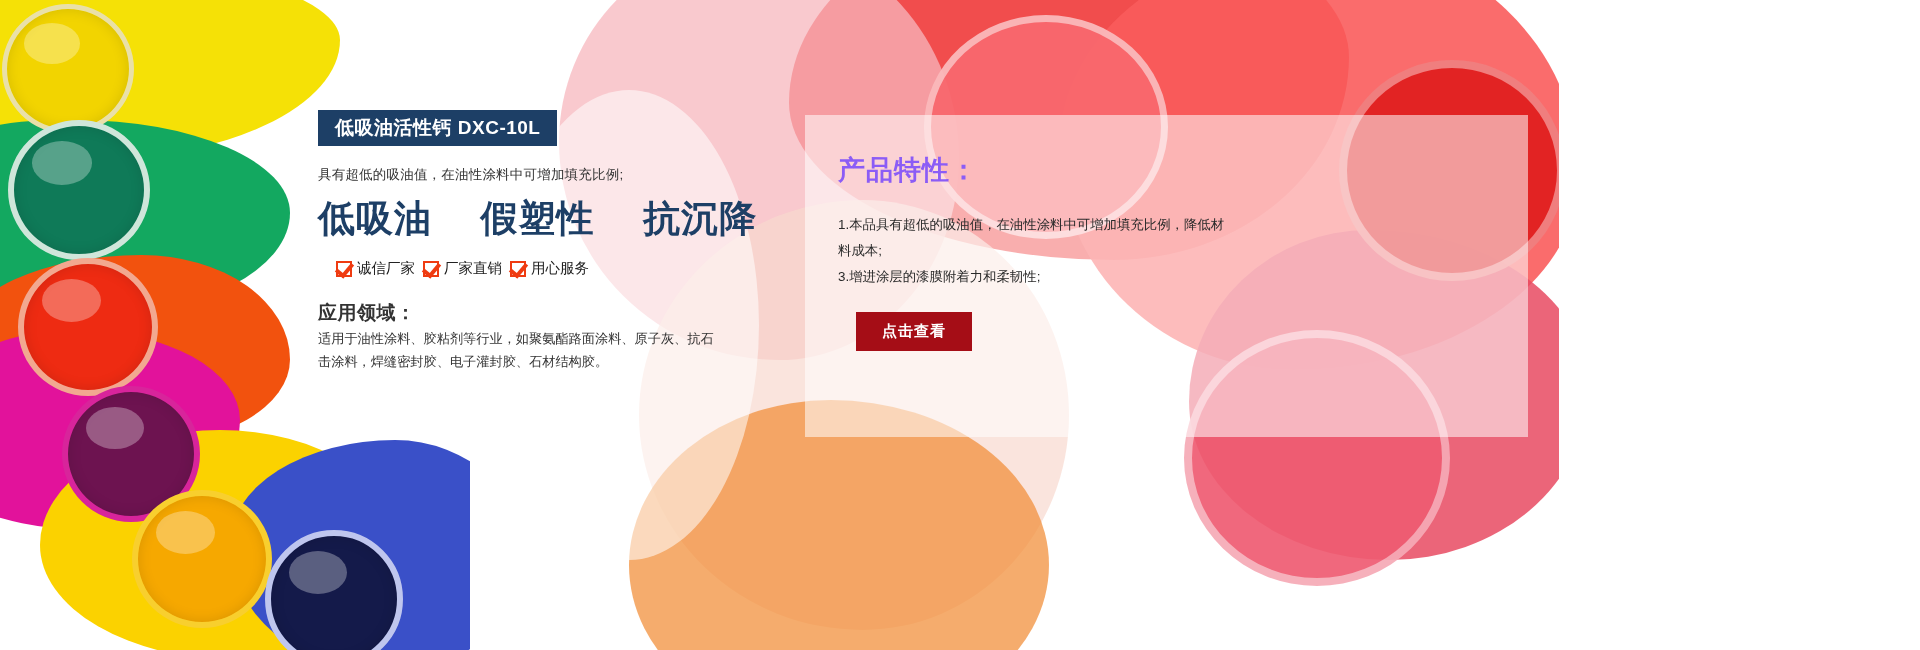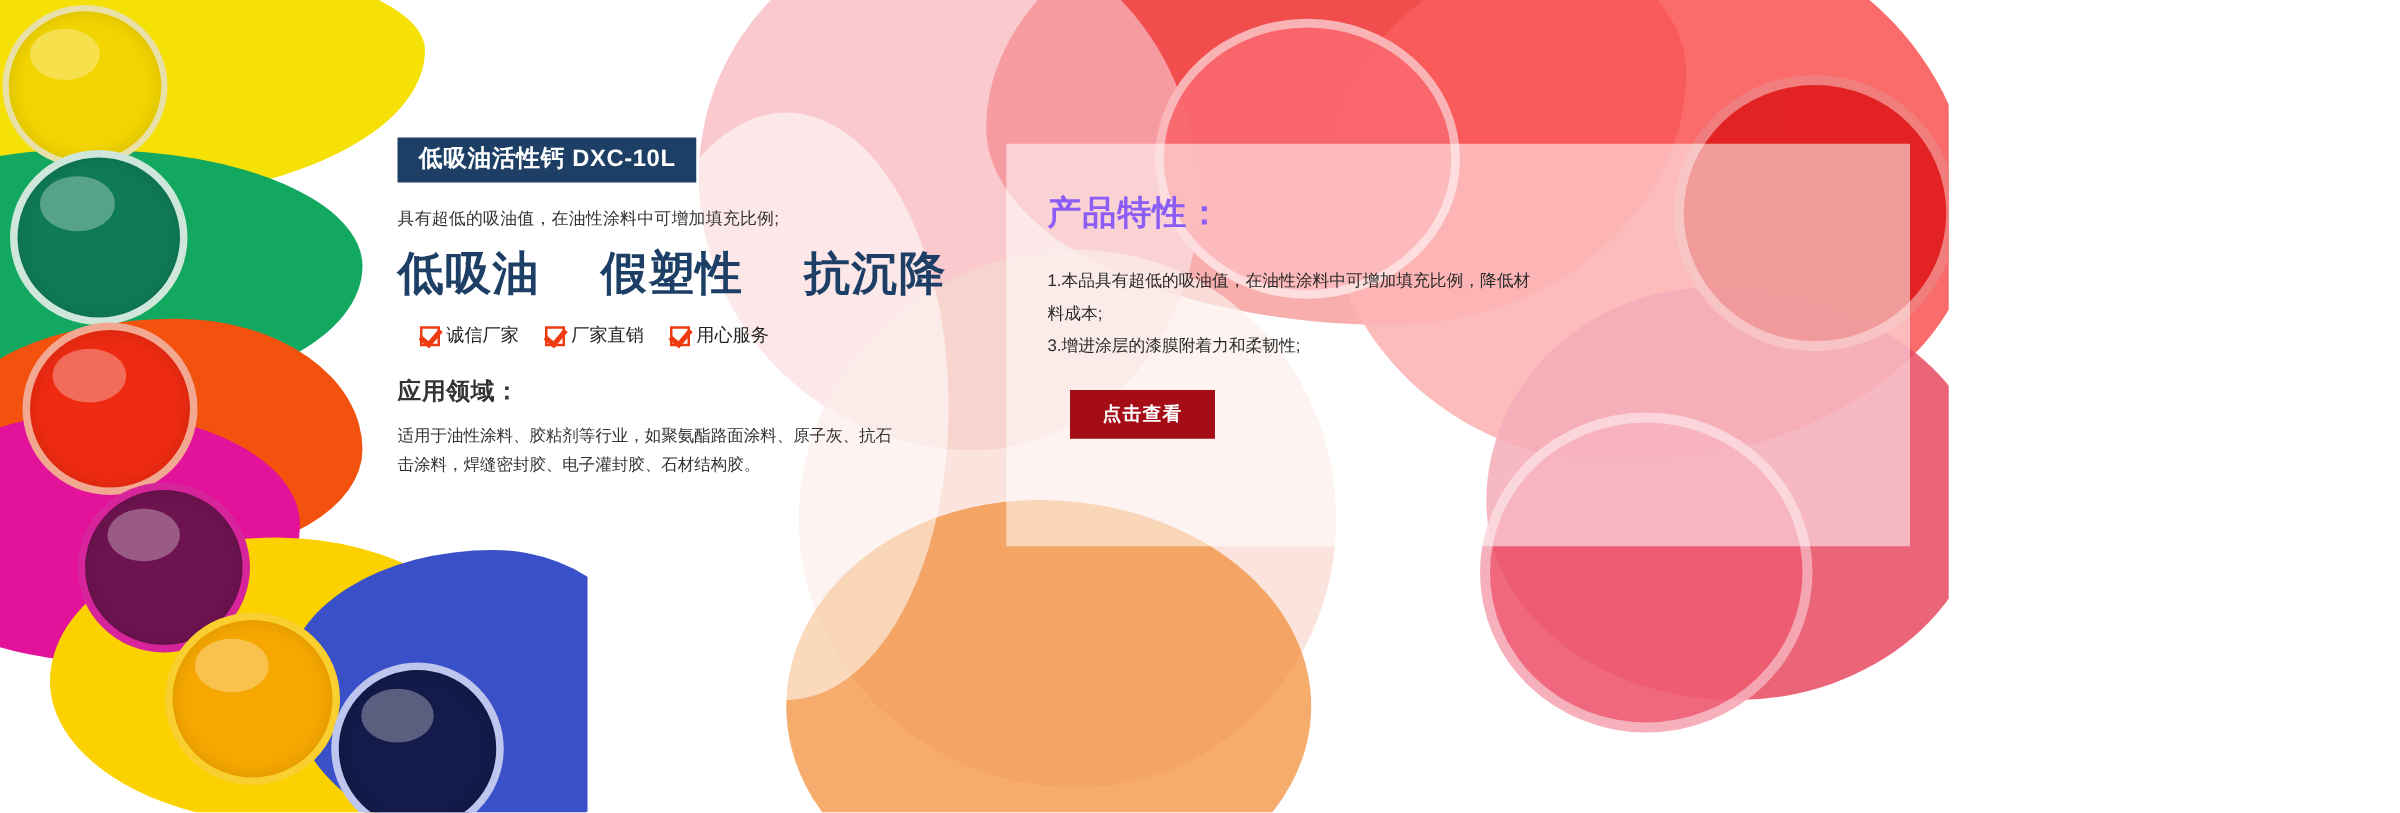--- a/index.html
+++ b/index.html
@@ -32,33 +32,33 @@
     font-size:19px;font-weight:bold;letter-spacing:.5px;
     padding:8px 17px 9px 17px;line-height:1;
   }
   .subline{margin-top:20px;font-size:13.5px;color:#333;letter-spacing:.2px;}
   .headline{
     margin-top:14px;font-size:37px;font-weight:bold;color:#1d3f66;
     letter-spacing:1px;line-height:1.12;white-space:nowrap;
   }
   .headline span{display:inline-block;}
   .headline .gap{width:26px;}
-  .checks{margin-top:20px;display:flex;align-items:center;gap:21px;padding-left:18px;}
+  .checks{margin-top:20px;display:flex;align-items:center;gap:8px;padding-left:18px;}
   .chk{display:flex;align-items:center;gap:5px;}
   .chk-box{
     position:relative;width:16px;height:16px;border:2px solid #ef3b11;
     flex:0 0 auto;box-sizing:border-box;
   }
   .chk-box::after{
     content:"";position:absolute;left:1px;top:-3px;width:7px;height:13px;
     border:solid #ef3b11;border-width:0 4px 4px 0;transform:rotate(40deg);
   }
   .chk-label{font-size:14.5px;color:#222;}
   .apply-h{margin-top:22px;font-size:19px;font-weight:bold;color:#333;letter-spacing:.5px;}
-  .apply-b{margin-top:12px;font-size:13.2px;color:#333;line-height:1.72;max-width:400px;}
+  .apply-b{margin-top:2px;font-size:13.2px;color:#333;line-height:1.72;max-width:400px;}
   .panel-inner{position:absolute;left:805px;top:115px;width:700px;height:322px;}
   .panel-wide{
     position:absolute;left:0;top:0;width:723px;height:322px;
     background:rgba(255,255,255,.55);
   }
   .panel-content{position:relative;padding:37px 0 0 33px;}
   .panel-title{font-size:27px;font-weight:bold;color:#8b5cf6;letter-spacing:1px;}
   .feat-list{margin-top:24px;font-size:13.4px;color:#2a2a2a;line-height:1.95;max-width:390px;}
   .feat-list div{white-space:normal;}
   .cta{

